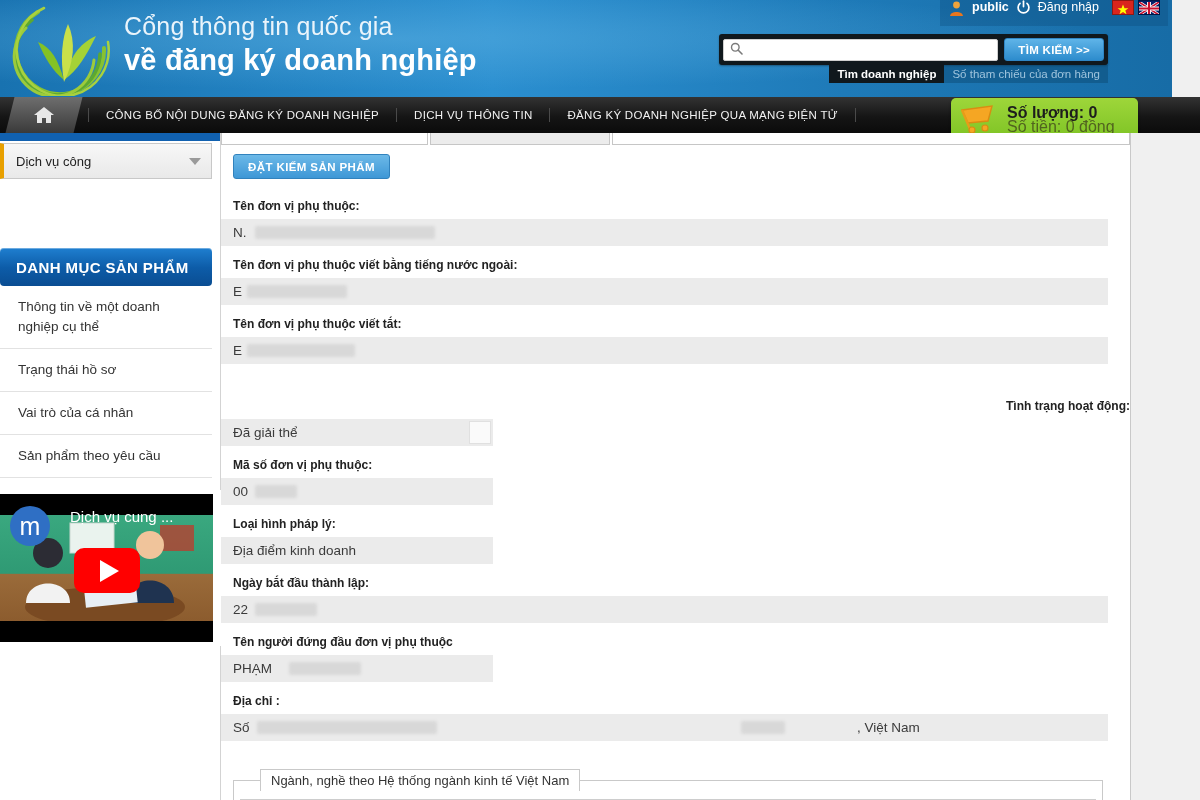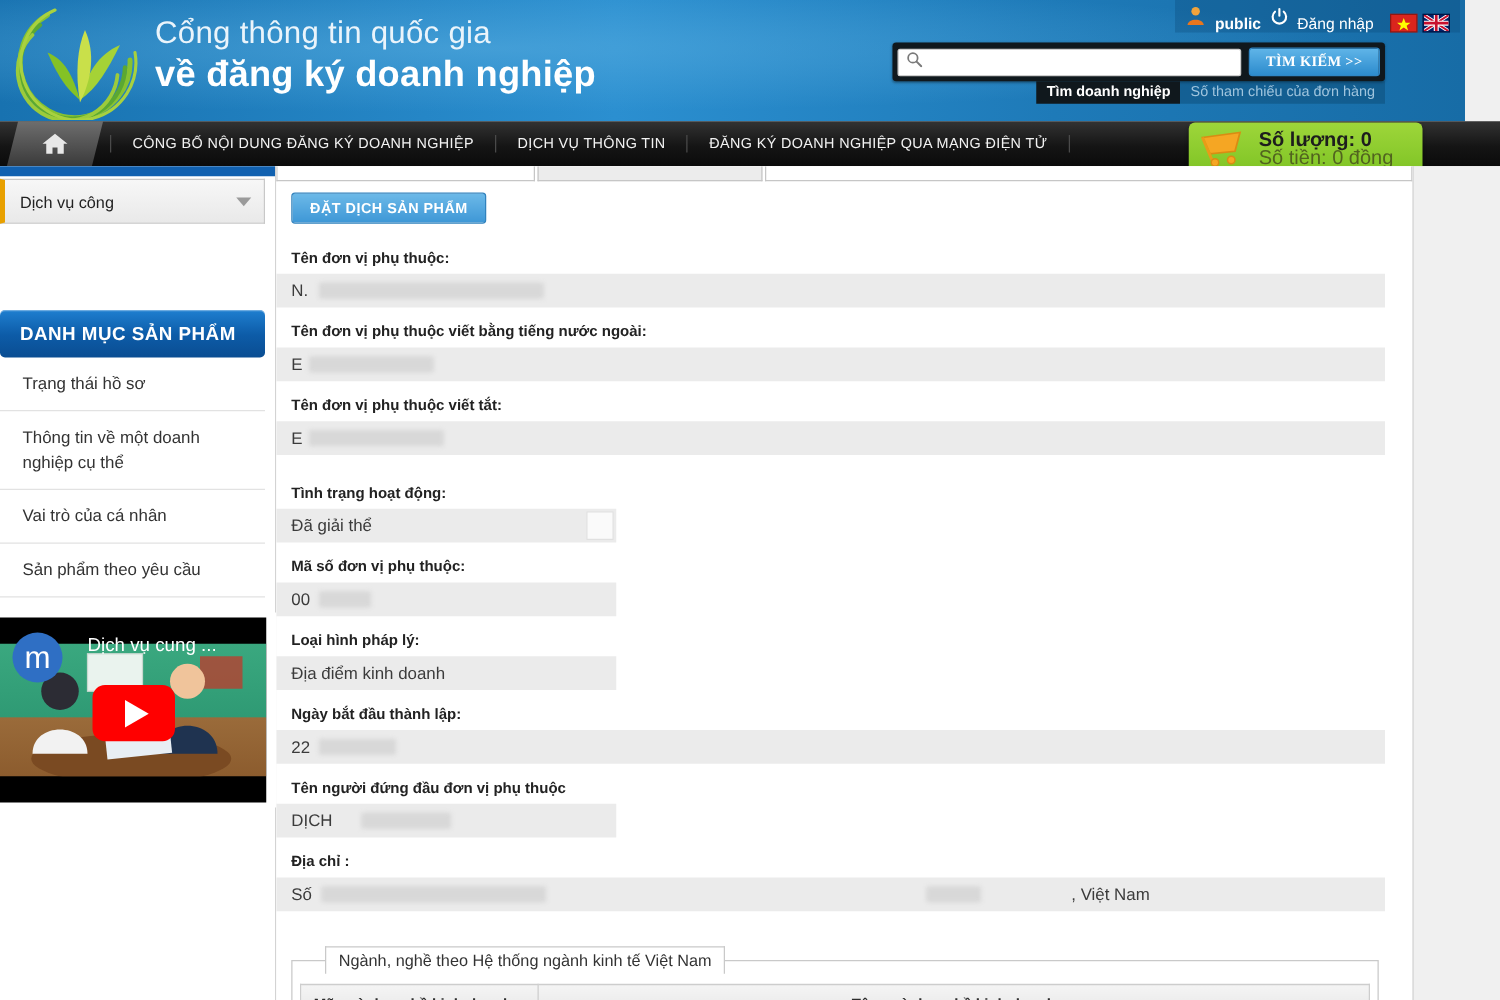--- a/index.html
+++ b/index.html
@@ -20,21 +20,21 @@
     content: ""; position: absolute; left: 0; top: 0; width: 1200px; height: 97px;
     background: radial-gradient(ellipse at 32% 40%, rgba(90,175,225,.55) 0%, rgba(20,110,170,0) 62%);
   }
   .logo { position: absolute; left: 8px; top: 2px; width: 112px; height: 94px; }
   .brand { position: absolute; left: 124px; top: 10px; }
   .brand-line1 { font-size: 25px; color: #eaf4fb; letter-spacing: .2px; line-height: 32px; }
   .brand-line2 { font-size: 29px; font-weight: bold; color: #ffffff; line-height: 36px; letter-spacing: .2px; }
 
   .userbar {
     position: absolute; right: 4px; top: 0; height: 26px;
-    display: flex; align-items: flex-end; gap: 7px; padding: 0 8px;
+    display: flex; align-items: flex-start; gap: 7px; padding: 0 8px;
     background: rgba(10,70,115,.30);
   }
   .userbar .uname { font-size: 12.5px; color: #fff; font-weight: bold; }
   .userbar .ulink { font-size: 12.5px; color: #ffffff; }
   .flagwrap { display: flex; gap: 4px; margin-left: 6px; }
   .flag { width: 22px; height: 15px; display: block; border: 1px solid rgba(0,0,0,.35); }
 
   .searchbox {
     position: absolute; right: 64px; top: 34px;
     background: #10181d; border-radius: 3px; padding: 4px;
@@ -46,21 +46,21 @@
     display: flex; align-items: center; padding: 0 6px;
   }
   .search-field input {
     border: 0; outline: 0; width: 100%; height: 18px; font-size: 12px;
     font-family: "Liberation Sans", sans-serif; color: #333; background: transparent;
   }
   .btn-search {
     height: 23px; padding: 0 13px; border: 1px solid #2f86c5; border-radius: 3px;
     background: linear-gradient(to bottom, #5fb4e8, #2d8ccd);
     color: #fff; font-size: 11.5px; font-weight: bold; letter-spacing: .3px; cursor: pointer;
-    display: flex; align-items: center; font-family: Liberation Serif, serif;
+    display: flex; align-items: center;
   }
   .search-tabs { position: absolute; right: 64px; top: 65px; display: flex; }
   .stab {
     font-size: 11.5px; padding: 3px 8px; color: #ffffff; font-weight: bold;
     background: #10181d; cursor: pointer;
   }
   .stab.inactive { background: rgba(12,70,110,.45); color: #9fc4dd; font-weight: normal; }
 
   
   .nav {
@@ -297,22 +297,22 @@
       <div class="side-topbar"></div>
       <div class="dv-select">
         <span>Dịch vụ công</span>
         <span class="caret"></span>
       </div>
 
       <div class="cat-header">
         <span>DANH MỤC SẢN PHẨM</span>
       </div>
       <div class="cat-list">
+        <div class="cat-item">Thông tin về một doanh nghiệp cụ thể</div>
         <div class="cat-item">Trạng thái hồ sơ</div>
-        <div class="cat-item">Thông tin về một doanh nghiệp cụ thể</div>
         <div class="cat-item">Vai trò của cá nhân</div>
         <div class="cat-item">Sản phẩm theo yêu cầu</div>
       </div>
 
       <div class="video">
         <div class="video-inner">
           <div class="vid-scene">
             <svg width="213" height="106" viewBox="0 0 213 106">
               <rect x="70" y="8" width="44" height="30" fill="#eaf3ee" stroke="#c8d8cf"></rect>
               <rect x="160" y="10" width="34" height="26" fill="#c0392b" opacity=".75"></rect>
@@ -333,21 +333,21 @@
       </div>
     </div>
 
     <div class="main">
       <div class="tabstrip">
         <div class="t a"></div>
         <div class="t b"></div>
         <div class="t c"></div>
       </div>
 
-      <button class="btn-order">ĐẶT DỊCH SẢN PHẨM</button>
+      <button class="btn-order">ĐẶT KIẾM SẢN PHẨM</button>
 
       <div class="form">
 
         <div class="field">
           <div class="flabel">Tên đơn vị phụ thuộc:</div>
           <div class="fvalue w-full">
             <span>N.</span>
             <span class="redact" style="left:34px;top:7px;width:180px;"></span>
           </div>
         </div>
@@ -361,21 +361,21 @@
         </div>
 
         <div class="field">
           <div class="flabel">Tên đơn vị phụ thuộc viết tắt:</div>
           <div class="fvalue w-full">
             <span>E</span>
             <span class="redact" style="left:26px;top:7px;width:108px;"></span>
           </div>
         </div>
 
-        <div class="field" style="margin-top:20px;">
+        <div class="field" style="margin-top:32px;text-align:right;">
           <div class="flabel">Tình trạng hoạt động:</div>
           <div class="fvalue w-dd">
             <span>Đã giải thể</span>
             <span class="dd-box"></span>
           </div>
         </div>
 
         <div class="field">
           <div class="flabel">Mã số đơn vị phụ thuộc:</div>
           <div class="fvalue w-mid">
@@ -395,21 +395,21 @@
           <div class="flabel">Ngày bắt đầu thành lập:</div>
           <div class="fvalue w-full">
             <span>22</span>
             <span class="redact" style="left:34px;top:7px;width:62px;"></span>
           </div>
         </div>
 
         <div class="field">
           <div class="flabel">Tên người đứng đầu đơn vị phụ thuộc</div>
           <div class="fvalue w-mid">
-            <span>DỊCH</span>
+            <span>PHẠM</span>
             <span class="redact" style="left:68px;top:7px;width:72px;"></span>
           </div>
         </div>
 
         <div class="field">
           <div class="flabel">Địa chỉ :</div>
           <div class="fvalue w-full">
             <span>Số</span>
             <span class="redact" style="left:36px;top:7px;width:180px;"></span>
             <span class="redact" style="left:520px;top:7px;width:44px;"></span>

